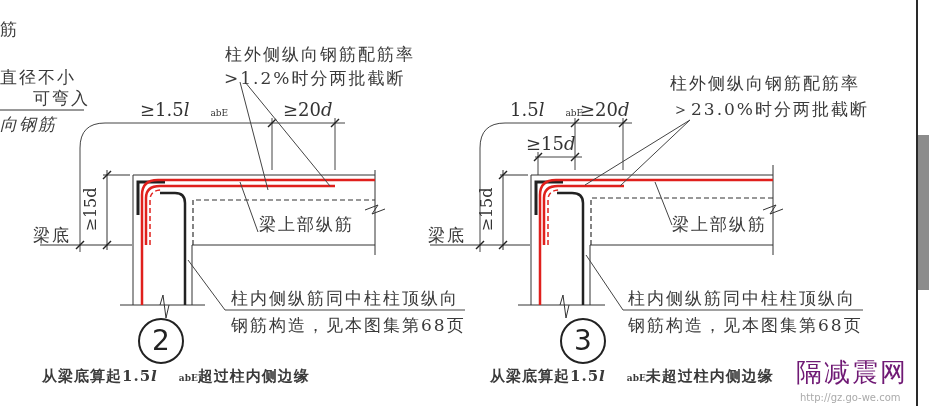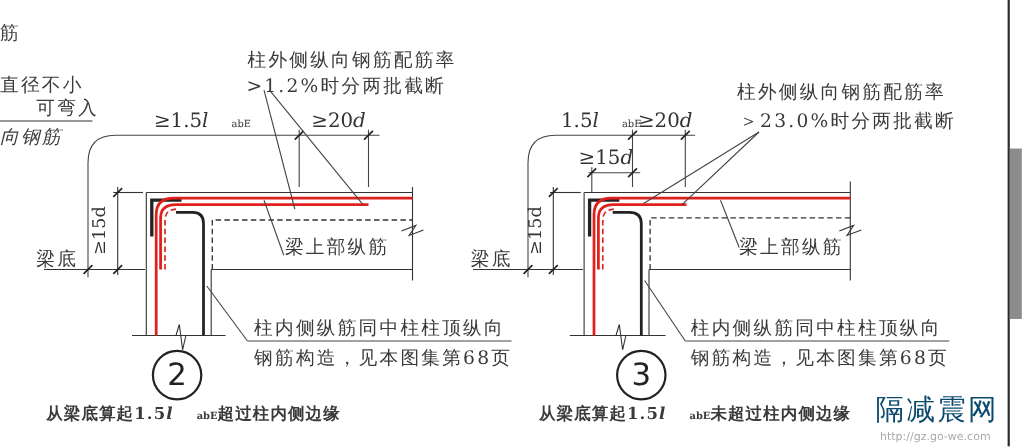--- a/index.html
+++ b/index.html
@@ -5,21 +5,21 @@
   html, body { margin:0; padding:0; }
   body { width:929px; height:406px; background:#ffffff; position:relative; overflow:hidden;
          font-family:"DejaVu Serif", serif; color:#333; }
   .txt { position:absolute; white-space:nowrap; font-size:17px; color:#3a3a3a; letter-spacing:2px; }
   .txt.small { font-size:15px; letter-spacing:1px;font-weight:bold; }
   .dim { position:absolute; white-space:nowrap; font-size:18px; color:#333; font-style:normal; }
   .sub { font-size:9px; letter-spacing:0;padding-left:21px; }
   .ital { font-style:italic; }
   .circle-num { position:absolute; width:42px; height:42px; border:2px solid #222; border-radius:50%;
                 font-family:"DejaVu Sans", sans-serif; font-size:28px; line-height:42px; text-align:center; color:#222; }
-  .wm-text { position:absolute; font-family:"DejaVu Serif", serif; font-size:26px; color:#0c4a6e; letter-spacing:2px; }
+  .wm-text { position:absolute; font-family:"DejaVu Serif", serif; font-size:26px; color:#701a75; letter-spacing:2px; }
   .wm-url { position:absolute; font-family:"DejaVu Sans", sans-serif; font-size:10px; color:#aaa; }
   .frame-right { position:absolute; left:916px; top:0; width:2px; height:406px; background:#2a2a2a; }
   .gray-block { position:absolute; left:918px; top:135px; width:11px; height:155px; background:#8c8c8c; }
   svg { position:absolute; left:0; top:0; }
 </style>
 </head>
 <body>
 
 <div class="txt" style="left:0;top:18px;">筋</div>
 <div class="txt" style="left:0;top:66px;text-align:right;">直径不小</div>

